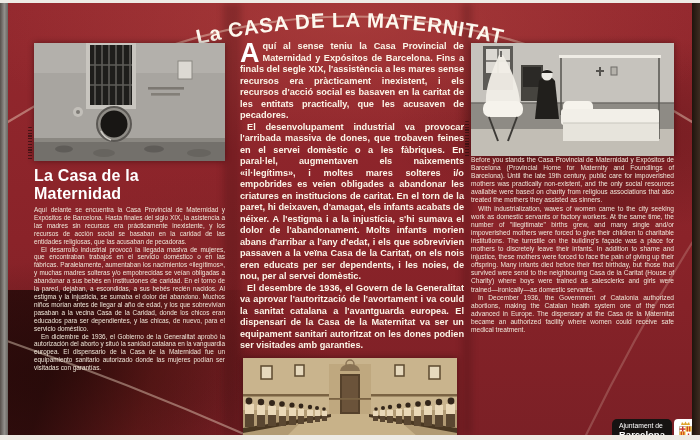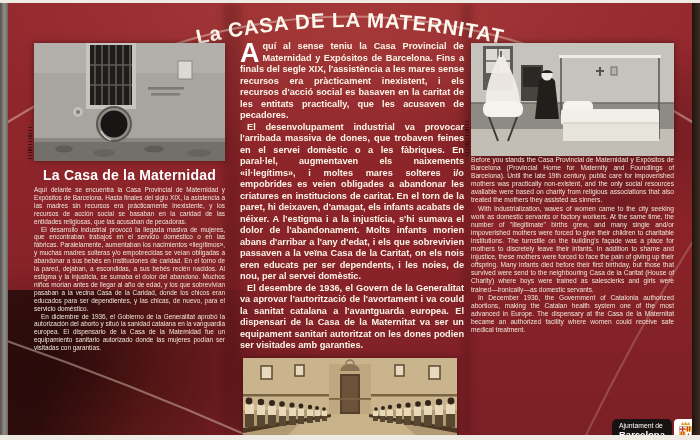--- a/index.html
+++ b/index.html
@@ -40,21 +40,21 @@
   .title-text { font-weight:bold; font-size:20.5px; letter-spacing:.8px; fill:#fdf8ee; }
 
   .col { position:absolute; z-index:2; }
   .col-es { left:26px;  top:40px; width:191px; }
   .col-ca { left:232px; top:38px; width:224px; }
   .col-en { left:463px; top:40px; width:203px; }
 
   .photo { width:100%; overflow:hidden; box-shadow:0 0 6px rgba(20,0,0,.45); }
   .photo svg { display:block; }
 
-  h2 { color:#ffffff; font-size:14px; font-weight:bold; margin:6px 0 3px 0; letter-spacing:.2px;text-align:center; }
+  h2 { color:#ffffff; font-size:16px; font-weight:bold; margin:6px 0 3px 0; letter-spacing:.2px; }
   .body-es, .body-en { color:#efe6d8; font-size:6.4px; line-height:7.9px; text-align:justify; }
   .body-en { font-size:6.6px; line-height:8.1px; }
   .body-ca { color:#fbf4e7; font-size:9.2px; line-height:11.5px; font-weight:bold; text-align:justify; }
   .ind { text-indent:7px; }
   .it { }
   .dropcap { float:left; font-size:27px; line-height:22px; font-weight:bold; color:#ffffff; padding:1px 3px 0 0; }
 
   .credit { position:absolute; width:4px; z-index:2; border-radius:1px;
     background:repeating-linear-gradient(180deg, rgba(32,9,9,.6) 0 1.2px, rgba(0,0,0,0) 1.2px 2.8px); }
   .credit-1 { left:20px;  top:124px; height:34px; }

